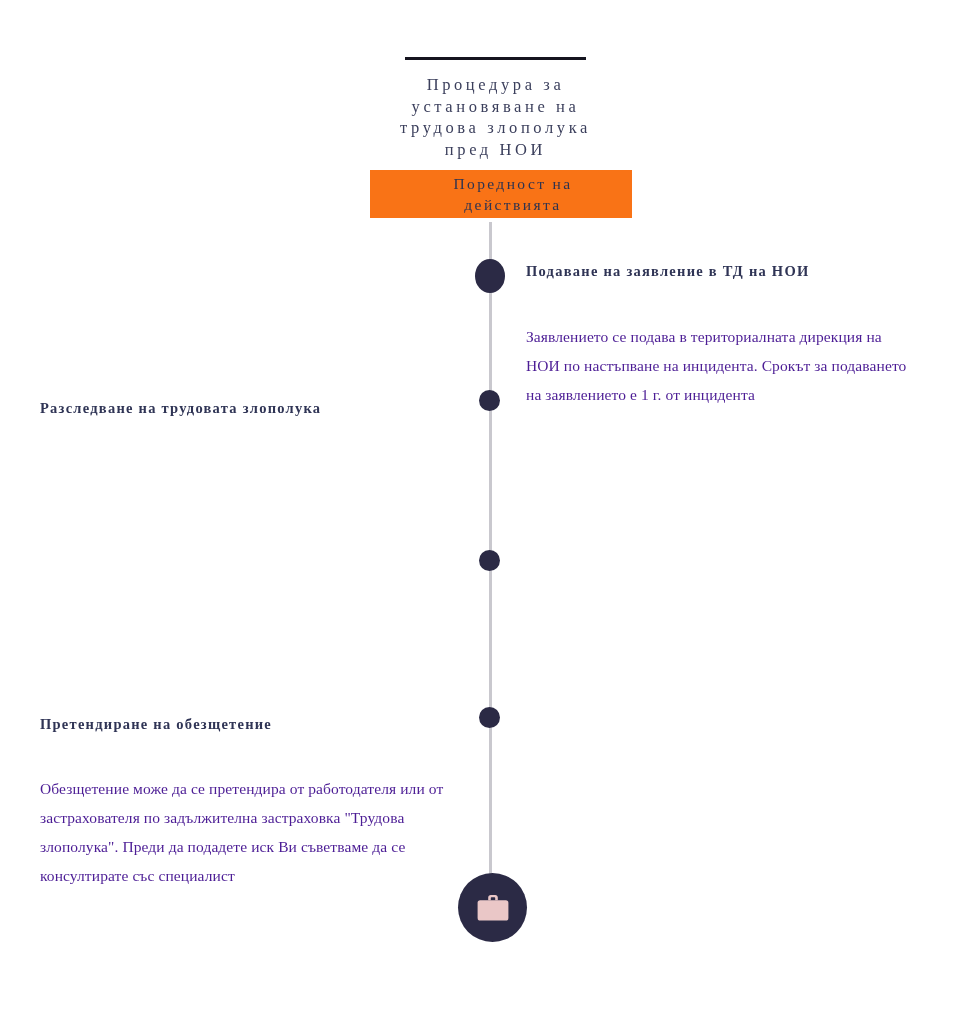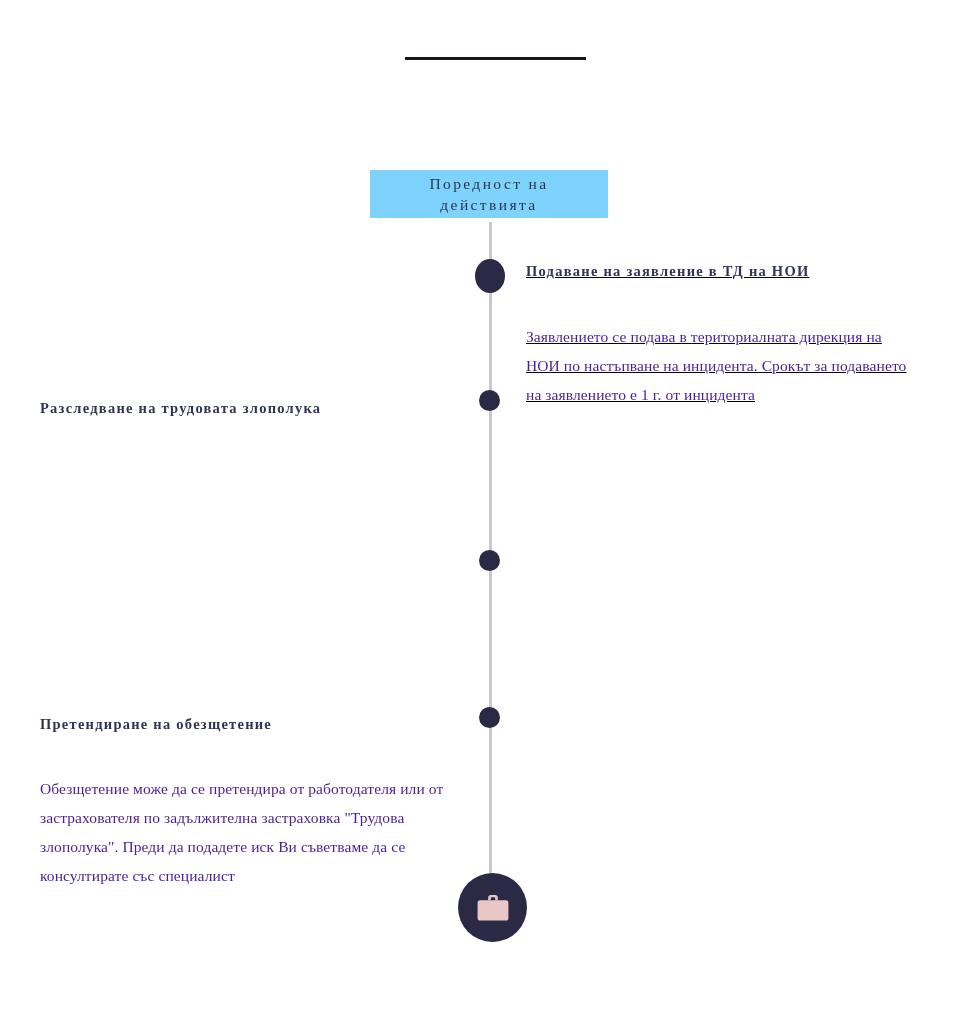--- a/index.html
+++ b/index.html
@@ -44,24 +44,25 @@
     font-weight: 400;
     white-space: pre-line;
   }
 
   .subtitle-box {
     position: absolute;
     left: 370px;
     top: 170px;
     width: 238px;
     height: 48px;
-    background: #7dd3fc;
+    background: #f97316;
     display: flex;
     align-items: center;
     justify-content: center;
+    padding-left: 24px;
   }
   .subtitle-text {
     text-align: center;
     font-size: 15.5px;
     line-height: 21px;
     letter-spacing: 2.4px;
     color: #2e3350;
     font-weight: 400;
     white-space: pre-line;
   }
@@ -122,21 +123,21 @@
 
   .entry-body {
     font-size: 15.5px;
     line-height: 29px;
     font-weight: 400;
     letter-spacing: 0.1px;
     color: #4c1d95;
     margin: 0;
   }
 
-  .e1 { top: 259px; text-decoration: underline; }
+  .e1 { top: 259px; }
   .e1 .entry-body { margin-top: 39px; }
 
   .e2 { top: 396px; }
   .e2 .entry-body { margin-top: 38px; }
 
   .e3 { top: 552px; }
   .e3 .entry-body { margin-top: 21px; }
 
   .e4 { top: 712px; }
   .e4 .entry-body { margin-top: 38px; }
@@ -156,20 +157,24 @@
   }
   .badge svg { display: block; }
 </style>
 </head>
 <body>
 
 <div id="infographic">
 
   <div class="top-rule"></div>
 
+  <div class="main-title">Процедура за
+установяване на
+трудова злополука
+пред НОИ</div>
 
   <div class="subtitle-box">
     <div class="subtitle-text">Поредност на
 действията</div>
   </div>
 
   <div class="spine"></div>
 
   <div class="node first"></div>
   <div class="node small n2"></div>

